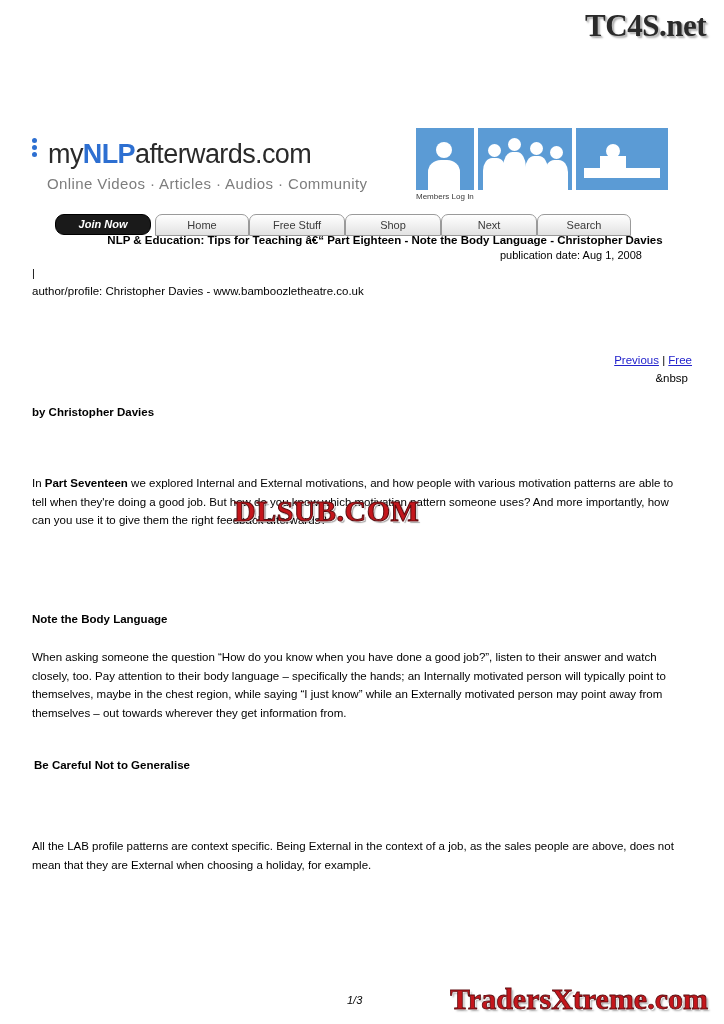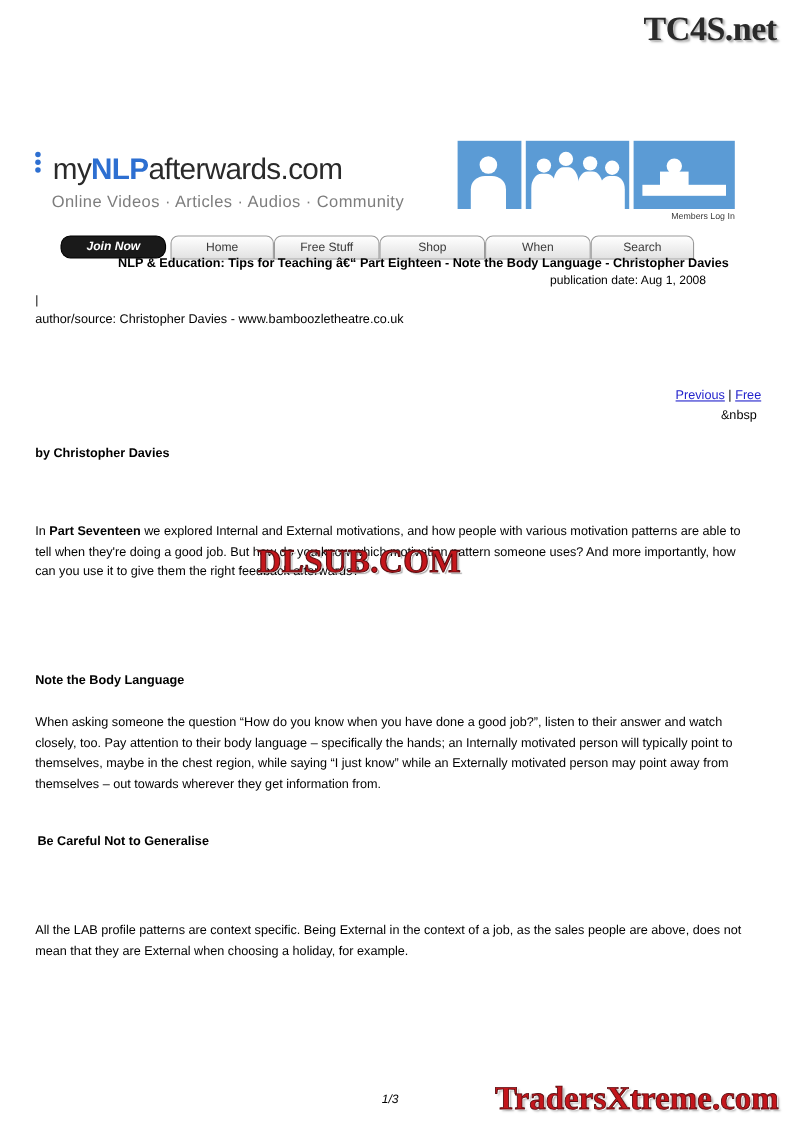--- a/index.html
+++ b/index.html
@@ -98,21 +98,20 @@
   .silhouette {
     position: absolute;
     background: #ffffff;
     border-radius: 40% 40% 0 0;
   }
   .members-log-in {
     position: absolute;
     left: 384px;
     top: 64px;
     width: 252px;
-    text-align: right;
     font-size: 8px;
     color: #3a3a3a;
     padding-right: 2px;
   }
 
   
   .navbar {
     position: absolute;
     left: 55px;
     top: 214px;
@@ -290,28 +289,28 @@
   </div>
 
   <div class="members-log-in">Members Log In</div>
 </div>
 
 <div class="navbar">
   <div class="tab join" style="left:0px;  width:94px;">Join Now</div>
   <div class="tab" style="left:100px;width:92px;">Home</div>
   <div class="tab" style="left:194px;width:94px;">Free Stuff</div>
   <div class="tab" style="left:290px;width:94px;">Shop</div>
-  <div class="tab" style="left:386px;width:94px;">When</div>
+  <div class="tab" style="left:386px;width:94px;">Next</div>
   <div class="tab" style="left:482px;width:92px;">Search</div>
 </div>
 
 <div class="article-title">NLP &amp; Education: Tips for Teaching â€“ Part Eighteen - Note the Body Language - Christopher Davies</div>
 <div class="pubdate">publication date: Aug 1, 2008</div>
 <div class="pipe-line">|</div>
-<div class="author-line">author/source: Christopher Davies - www.bamboozletheatre.co.uk</div>
+<div class="author-line">author/profile: Christopher Davies - www.bamboozletheatre.co.uk</div>
 
 <div class="prevnext">
   <a href="#">Previous</a>
   <span>|</span>
   <a href="#">Free</a>
 </div>
 <div class="nbsp-line">&amp;nbsp</div>
 
 <div class="byline">by Christopher Davies</div>
 

